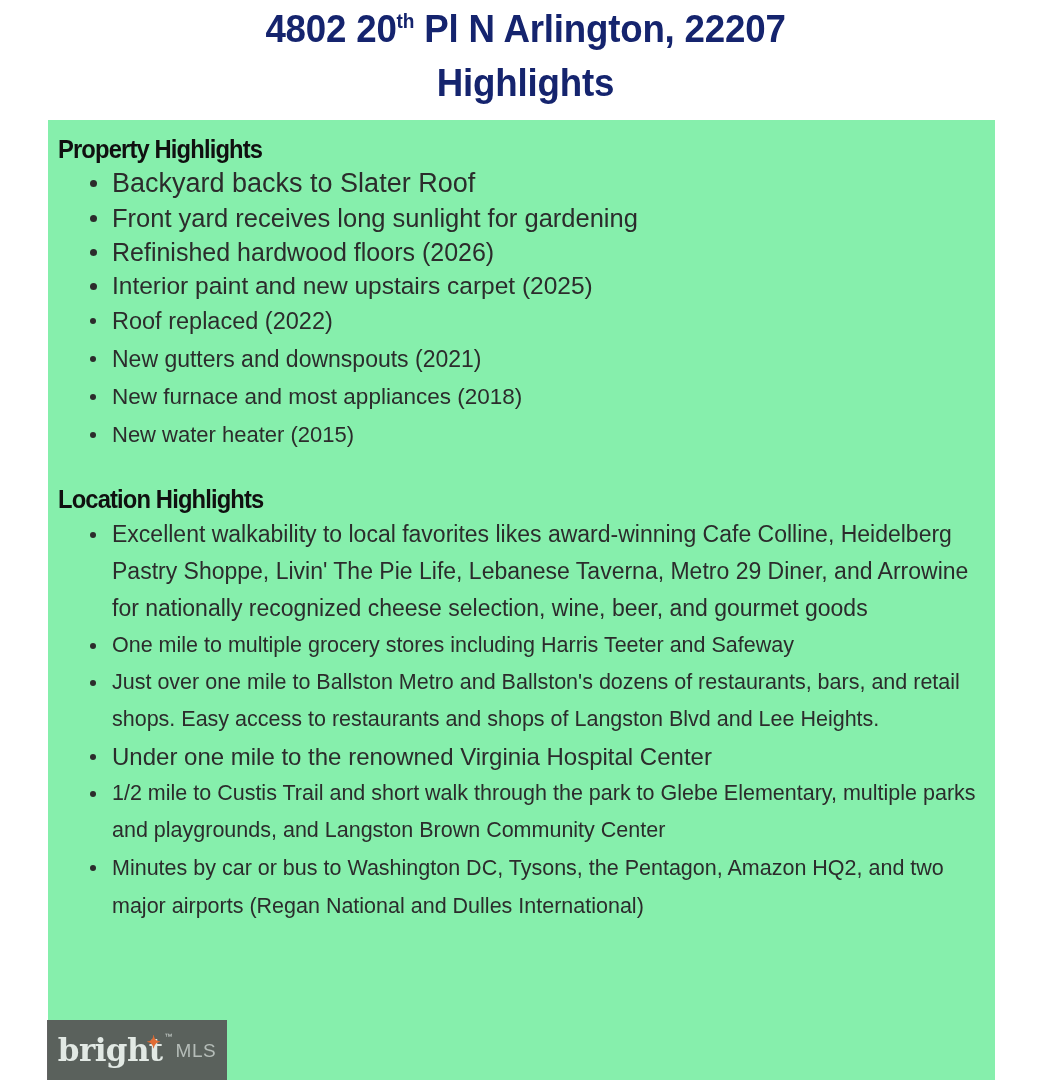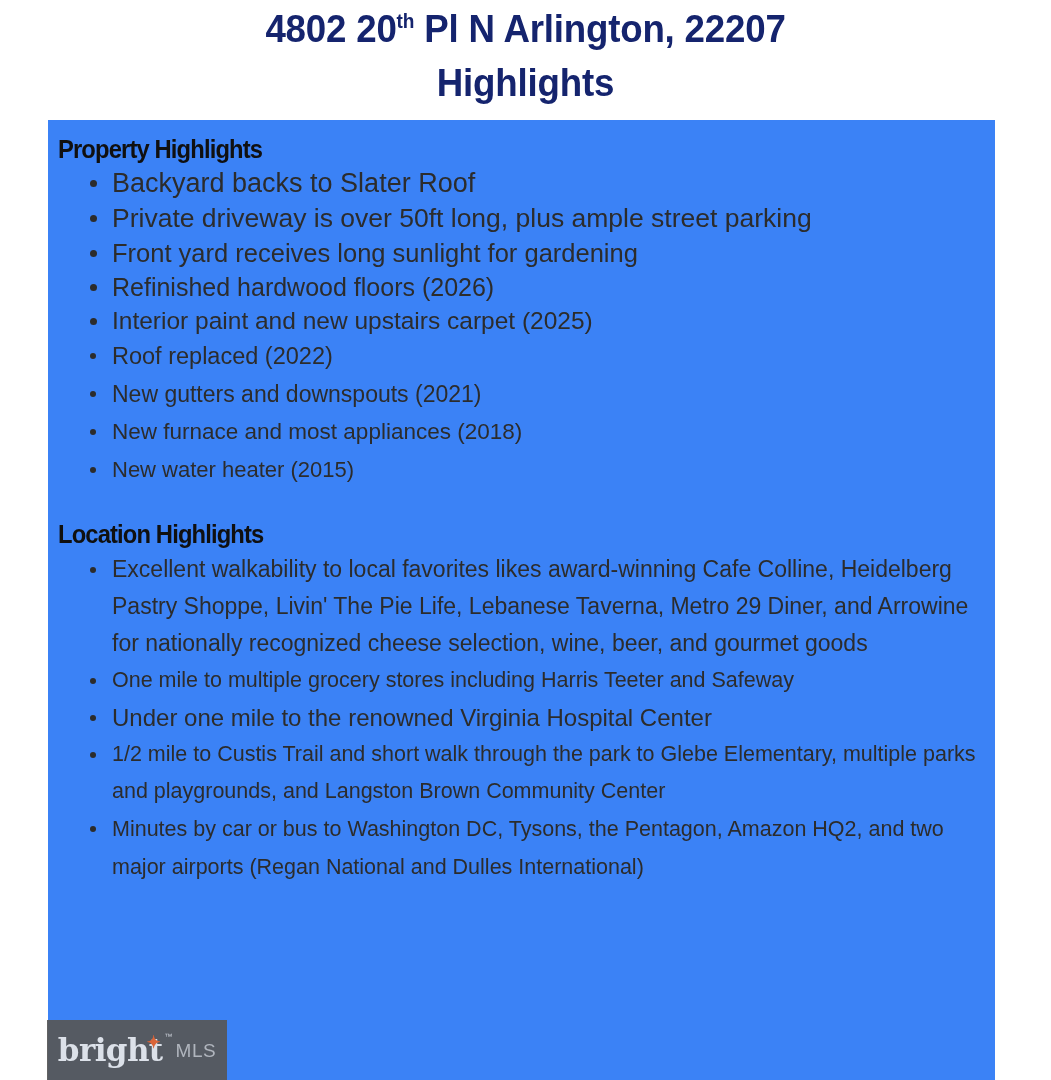--- a/index.html
+++ b/index.html
@@ -41,21 +41,21 @@
     line-height: 0;
   }
 
   
   .panel {
     position: absolute;
     left: 48px;
     top: 120px;
     width: 947px;
     height: 960px;
-    background: #3b82f6;
+    background: #86efac;
     box-sizing: border-box;
     padding: 14px 16px 0 10px;
     overflow: hidden;
   }
 
   .section-heading {
     color: #101010;
     font-family: "Liberation Sans", sans-serif;
     font-weight: bold;
     font-size: 25px;
@@ -183,35 +183,35 @@
   <span class="line1"><span>4802 20</span><span class="sup">th</span><span> Pl N Arlington, 22207</span></span>
   <span class="line2">Highlights</span>
 </div>
 
 <div class="panel">
 
   <h2 class="section-heading">Property Highlights</h2>
 
   <ul class="hl-list prop">
     <li class="s1">Backyard backs to Slater Roof</li>
-    <li class="s2">Private driveway is over 50ft long, plus ample street parking</li>
     <li class="s4">Front yard receives long sunlight for gardening</li>
     <li class="s5">Refinished hardwood floors (2026)</li>
     <li class="s6">Interior paint and new upstairs carpet (2025)</li>
     <li class="s7">Roof replaced (2022)</li>
     <li class="s8">New gutters and downspouts (2021)</li>
     <li class="s9">New furnace and most appliances (2018)</li>
     <li class="s10">New water heater (2015)</li>
   </ul>
 
   <h2 class="section-heading loc">Location Highlights</h2>
 
   <ul class="hl-list loclist">
     <li class="t1">Excellent walkability to local favorites likes award-winning Cafe Colline, Heidelberg Pastry Shoppe, Livin' The Pie Life, Lebanese Taverna, Metro 29 Diner, and Arrowine for nationally recognized cheese selection, wine, beer, and gourmet goods</li>
     <li class="t2">One mile to multiple grocery stores including Harris Teeter and Safeway</li>
+    <li class="t3">Just over one mile to Ballston Metro and Ballston's dozens of restaurants, bars, and retail shops. Easy access to restaurants and shops of Langston Blvd and Lee Heights.</li>
     <li class="t4">Under one mile to the renowned Virginia Hospital Center</li>
     <li class="t5">1/2 mile to Custis Trail and short walk through the park to Glebe Elementary, multiple parks and playgrounds, and Langston Brown Community Center</li>
     <li class="t6">Minutes by car or bus to Washington DC, Tysons, the Pentagon, Amazon HQ2, and two major airports (Regan National and Dulles International)</li>
   </ul>
 
 </div>
 
 <div class="watermark">
   <span class="wm-bright">
     <span>bright</span>

